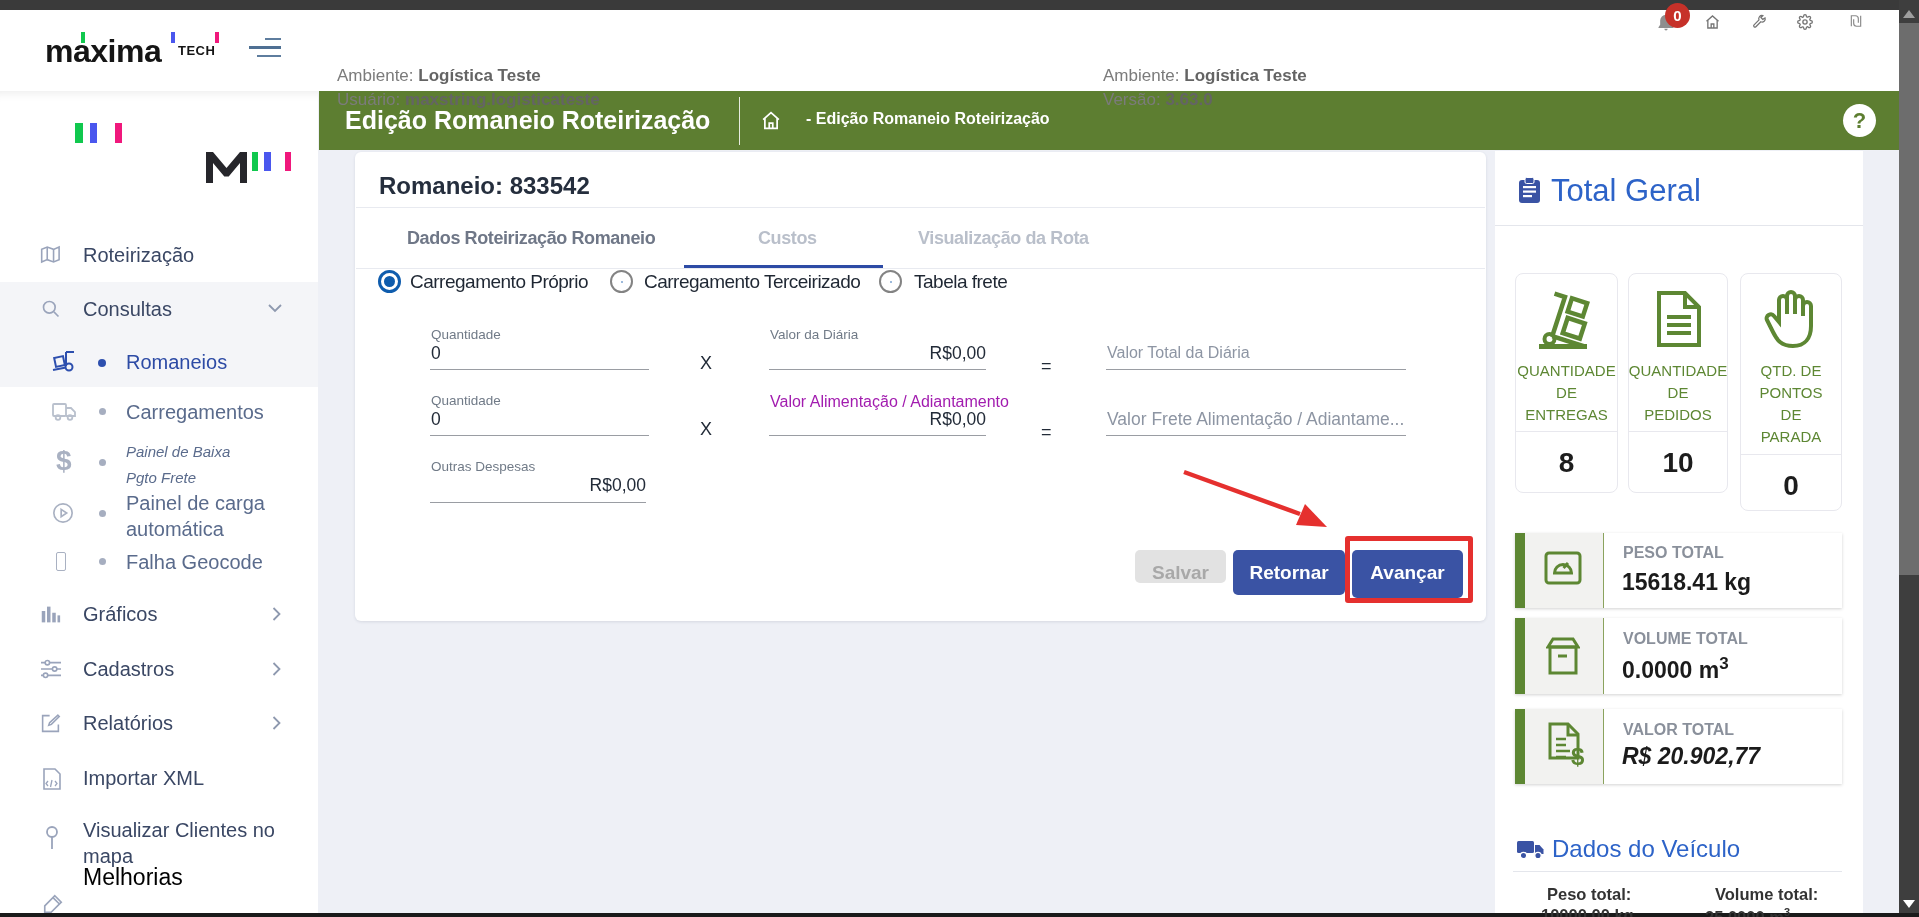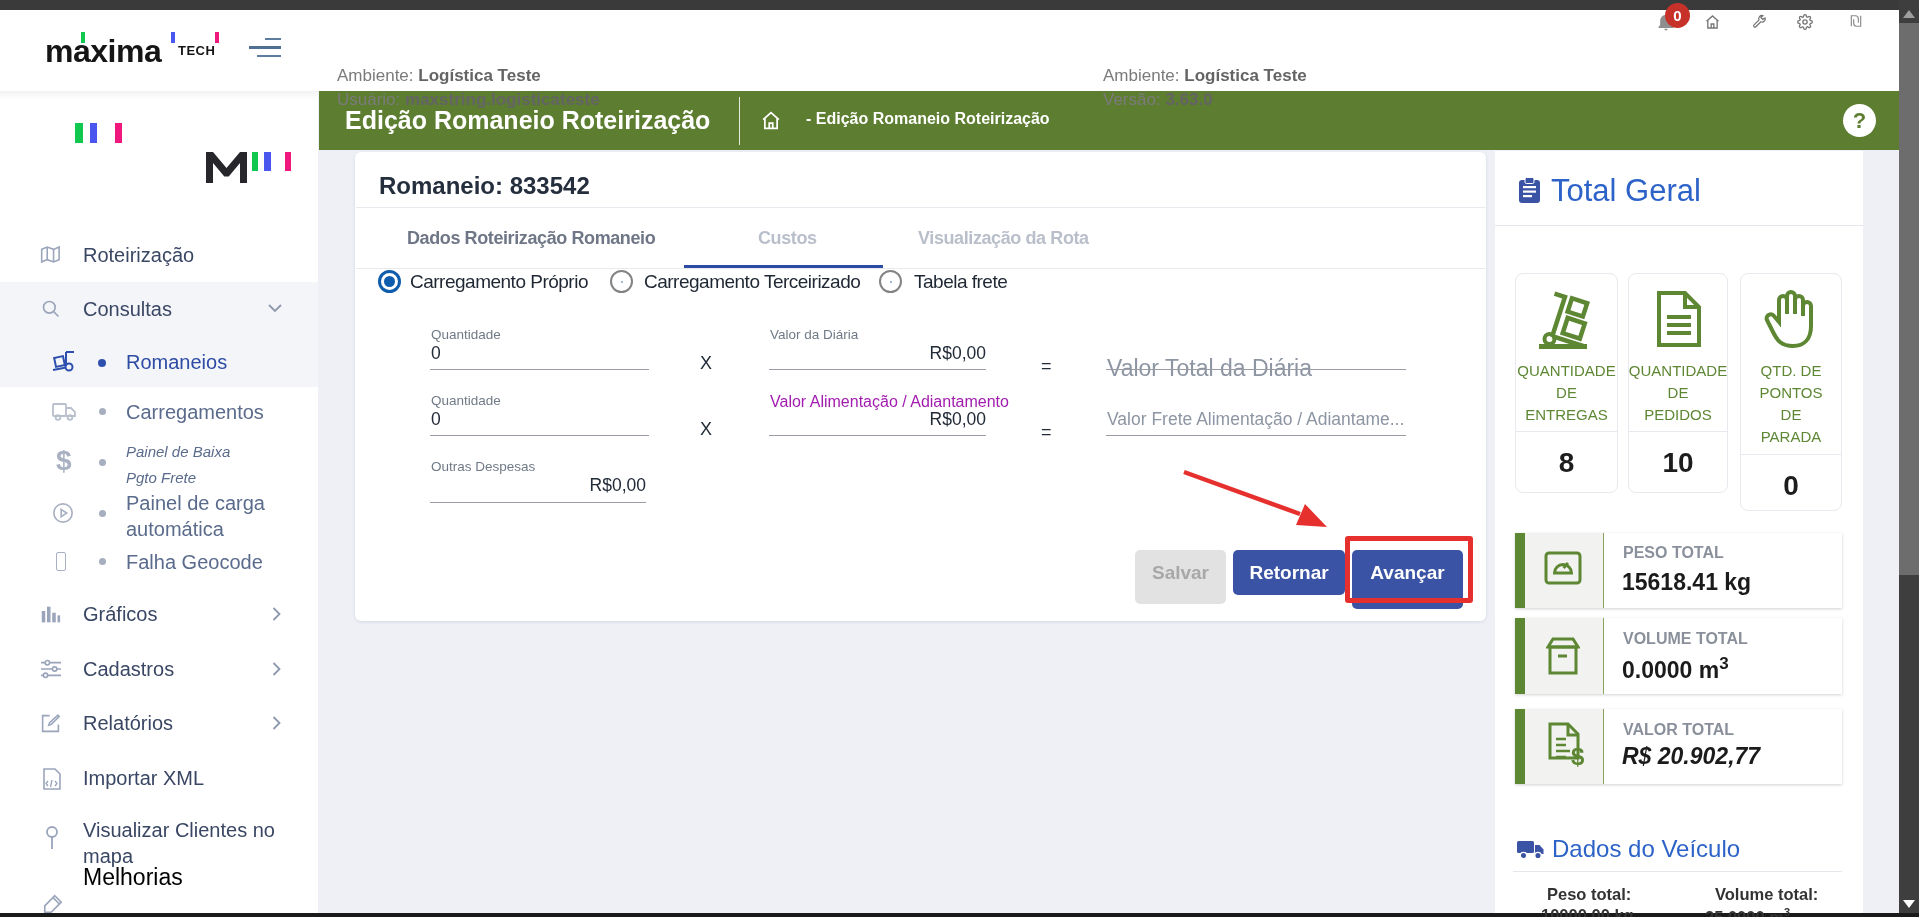--- a/index.html
+++ b/index.html
@@ -217,42 +217,42 @@
 <div id="form">
 
   <div class="abs" style="left:431px; top:327px; font-size:13.5px; color:#707a87;">Quantidade</div>
   <div class="abs" style="left:431px; top:343px; font-size:17.5px; color:#222b38;">0</div>
   <div class="abs" style="left:430px; top:369px; width:219px; height:1px; background:#9a9da3;"></div>
   <div class="abs" style="left:700px; top:353px; font-size:18px; color:#222b38;">X</div>
   <div class="abs" style="left:770px; top:327px; font-size:13.5px; color:#707a87;">Valor da Diária</div>
   <div class="abs" style="left:769px; top:343px; width:217px; font-size:17.5px; color:#222b38; text-align:right;">R$0,00</div>
   <div class="abs" style="left:769px; top:369px; width:217px; height:1px; background:#9a9da3;"></div>
   <div class="abs" style="left:1041px; top:356px; font-size:18px; color:#222b38;">=</div>
-  <div class="abs" style="left:1107px; top:355px; font-size:23px; color:#8d95a3;">Valor Total da Diária</div>
+  <div class="abs" style="left:1107px; top:344px; font-size:16px; color:#8d95a3;">Valor Total da Diária</div>
   <div class="abs" style="left:1106px; top:369px; width:300px; height:1px; background:#9a9da3;"></div>
 
   <div class="abs" style="left:431px; top:393px; font-size:13.5px; color:#707a87;">Quantidade</div>
   <div class="abs" style="left:431px; top:409px; font-size:17.5px; color:#222b38;">0</div>
   <div class="abs" style="left:430px; top:435px; width:219px; height:1px; background:#9a9da3;"></div>
   <div class="abs" style="left:700px; top:419px; font-size:18px; color:#222b38;">X</div>
   <div class="abs" style="left:770px; top:393px; font-size:16px; color:#a21caf;">Valor Alimentação / Adiantamento</div>
   <div class="abs" style="left:769px; top:409px; width:217px; font-size:17.5px; color:#222b38; text-align:right;">R$0,00</div>
   <div class="abs" style="left:769px; top:435px; width:217px; height:1px; background:#9a9da3;"></div>
   <div class="abs" style="left:1041px; top:422px; font-size:18px; color:#222b38;">=</div>
   <div class="abs" style="left:1107px; top:409px; font-size:17.5px; color:#8d95a3;">Valor Frete Alimentação / Adiantame...</div>
   <div class="abs" style="left:1106px; top:435px; width:300px; height:1px; background:#9a9da3;"></div>
 
   <div class="abs" style="left:431px; top:459px; font-size:13.5px; color:#707a87;">Outras Despesas</div>
   <div class="abs" style="left:430px; top:475px; width:216px; font-size:17.5px; color:#222b38; text-align:right;">R$0,00</div>
   <div class="abs" style="left:430px; top:502px; width:216px; height:1px; background:#9a9da3;"></div>
 </div>
 
-<div class="abs" style="left:1135px; top:550px; width:91px; height:54px; background:#e2e2e2; border-radius:5px; color:#a8a8a8; font-size:19px; font-weight:bold; text-align:center; line-height:45px;">Salvar</div>
+<div class="abs" style="left:1135px; top:550px; width:91px; height:33px; background:#e2e2e2; border-radius:5px; color:#a8a8a8; font-size:19px; font-weight:bold; text-align:center; line-height:45px;">Salvar</div>
 <div class="abs" style="left:1233px; top:550px; width:112px; height:45px; background:#3a53a4; border-radius:5px; color:#fff; font-size:19px; font-weight:bold; text-align:center; line-height:45px;">Retornar</div>
-<div class="abs" style="left:1352px; top:550px; width:111px; height:59px; background:#3a53a4; border-radius:5px; color:#fff; font-size:19px; font-weight:bold; text-align:center; line-height:45px;">Avançar</div>
+<div class="abs" style="left:1352px; top:550px; width:111px; height:48px; background:#3a53a4; border-radius:5px; color:#fff; font-size:19px; font-weight:bold; text-align:center; line-height:45px;">Avançar</div>
 <div class="abs" style="left:1345px; top:536px; width:128px; height:67px; border:5px solid #e5302e; border-radius:3px;"></div>
 <svg class="abs" style="left:1170px; top:440px;" width="180" height="100" viewBox="0 0 180 100">
   <line x1="14" y1="32" x2="130" y2="74" stroke="#e5302e" stroke-width="4.5"></line>
   <polygon points="157,87 126,85 135,64" fill="#e5302e"></polygon>
 </svg>
 
 <div id="rp">
   <svg class="abs" style="left:1518px; top:177px;" width="23" height="27" viewBox="0 0 23 27">
       <rect x="1" y="3" width="21" height="23" rx="3" fill="#3a53a4"></rect>
       <rect x="7" y="0.5" width="9" height="6" rx="1.5" fill="#3a53a4" stroke="#fff" stroke-width="1"></rect>

